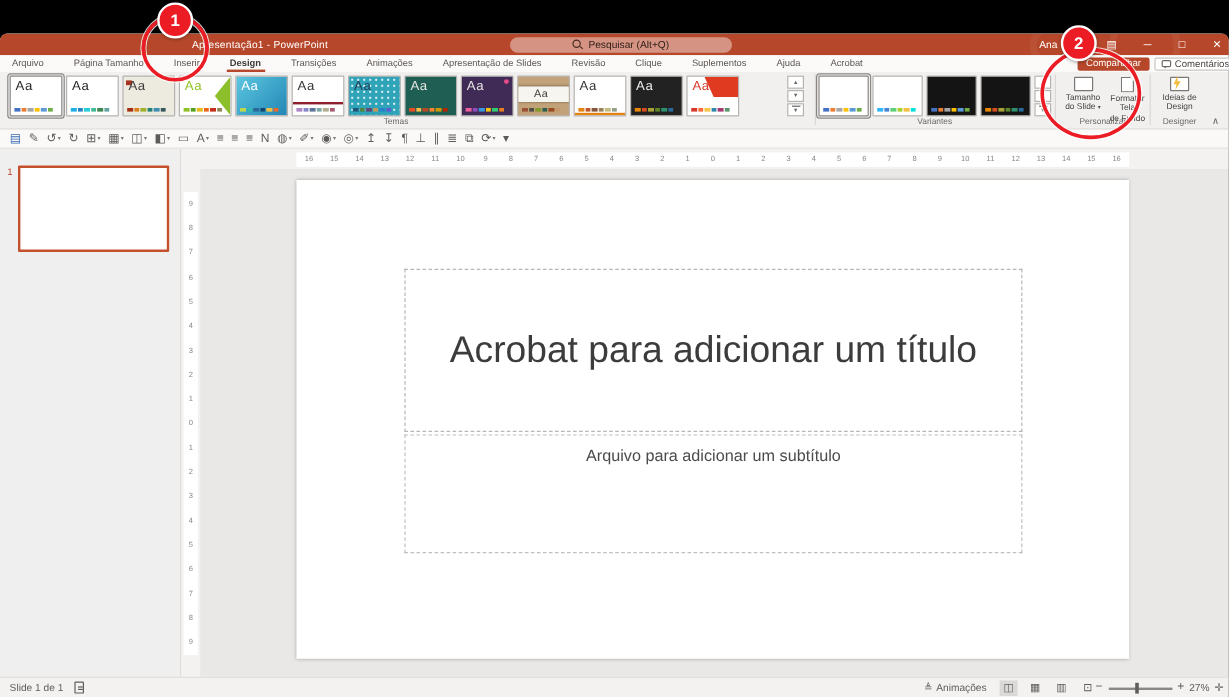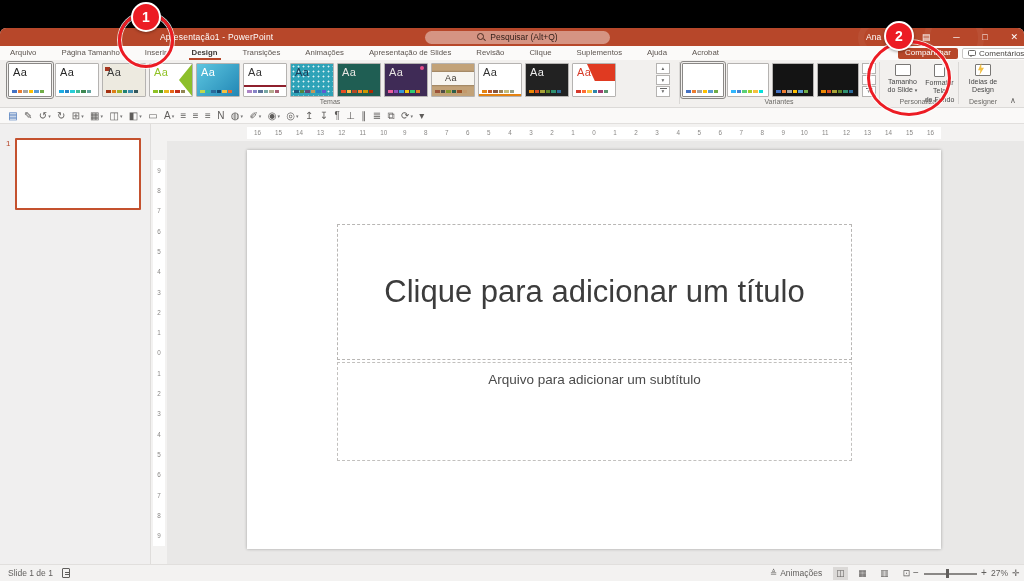--- a/index.html
+++ b/index.html
@@ -597,21 +597,21 @@
           <span>5</span>
           <span>6</span>
           <span>7</span>
           <span>8</span>
           <span>9</span>
         </div>
     </div>
 
     <div class="canvas">
       <div class="slide">
-        <div class="ph-title">Clique para adicionar um título</div>
+        <div class="ph-title">Acrobat para adicionar um título</div>
         <div class="ph-sub">Arquivo para adicionar um subtítulo</div>
       </div>
     </div>
 
     <div class="statusbar">
       <span class="sb-left">Slide 1 de 1</span>
       <span class="doc-icon"></span>
       <span class="sb-notes">
         <span>≜</span>
         <span>Animações</span>

